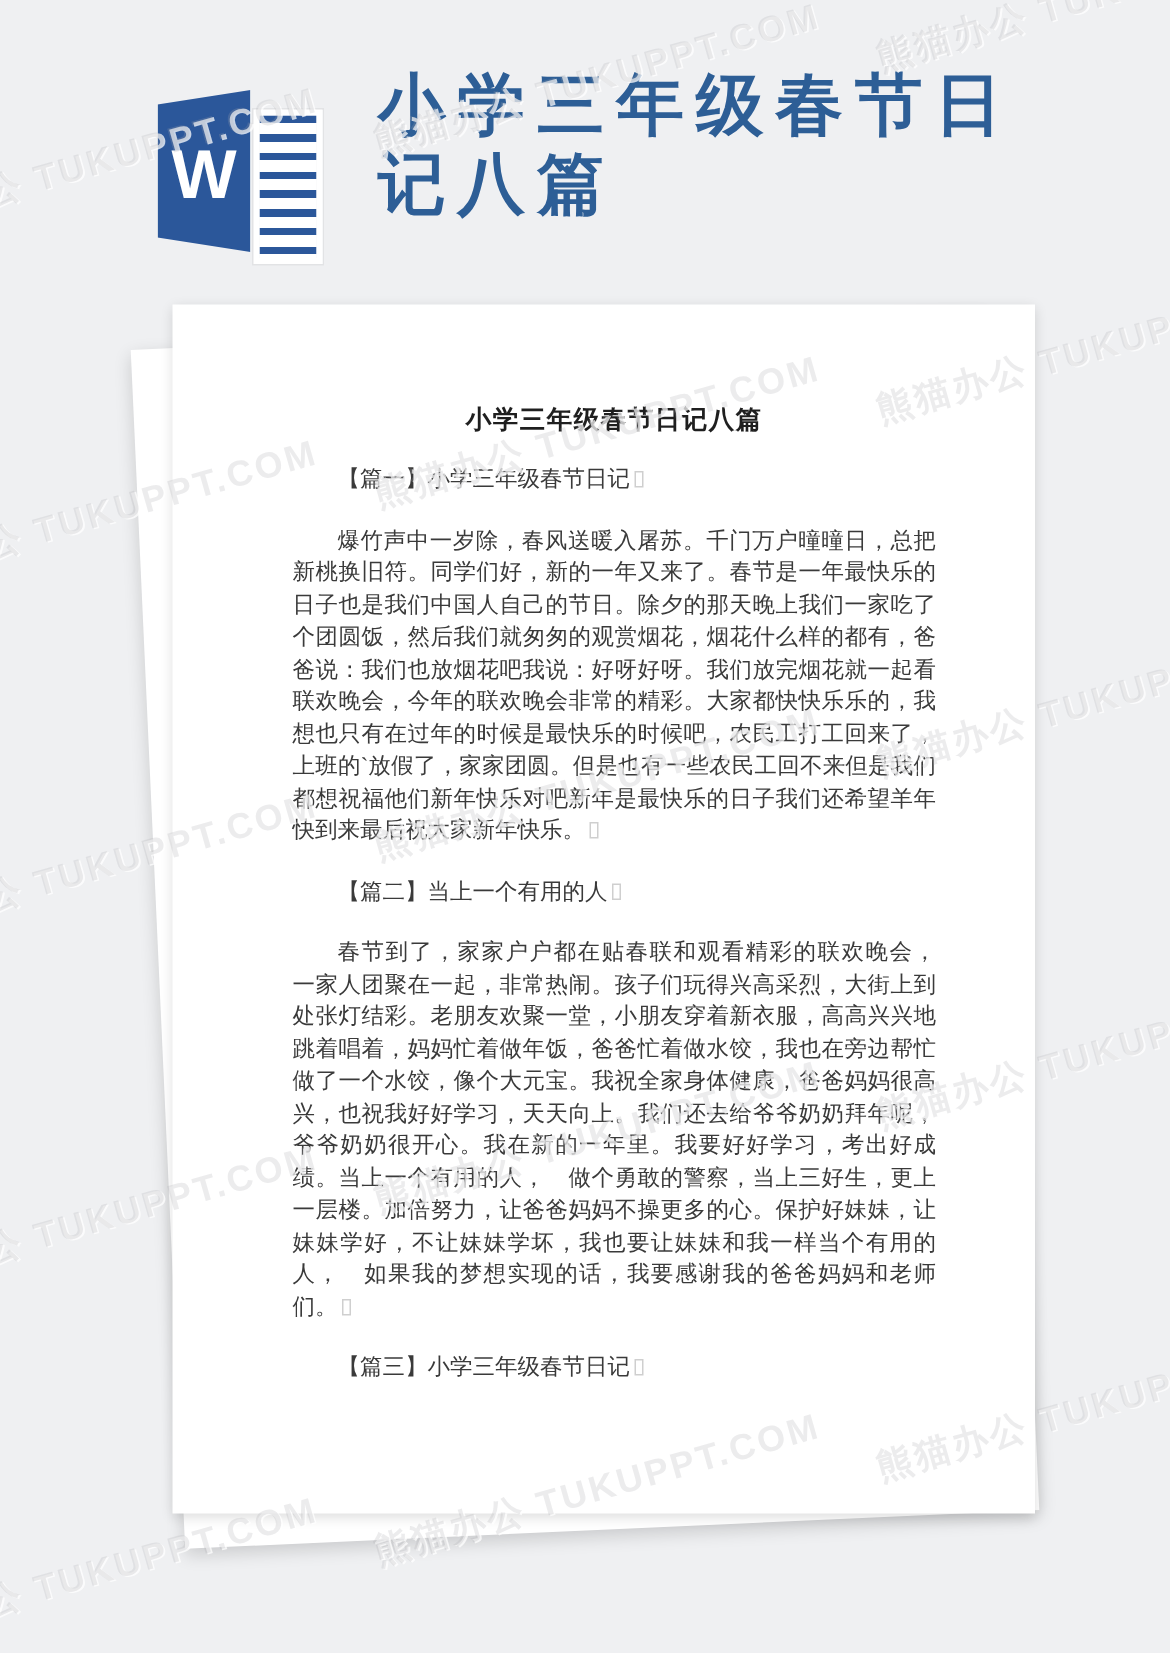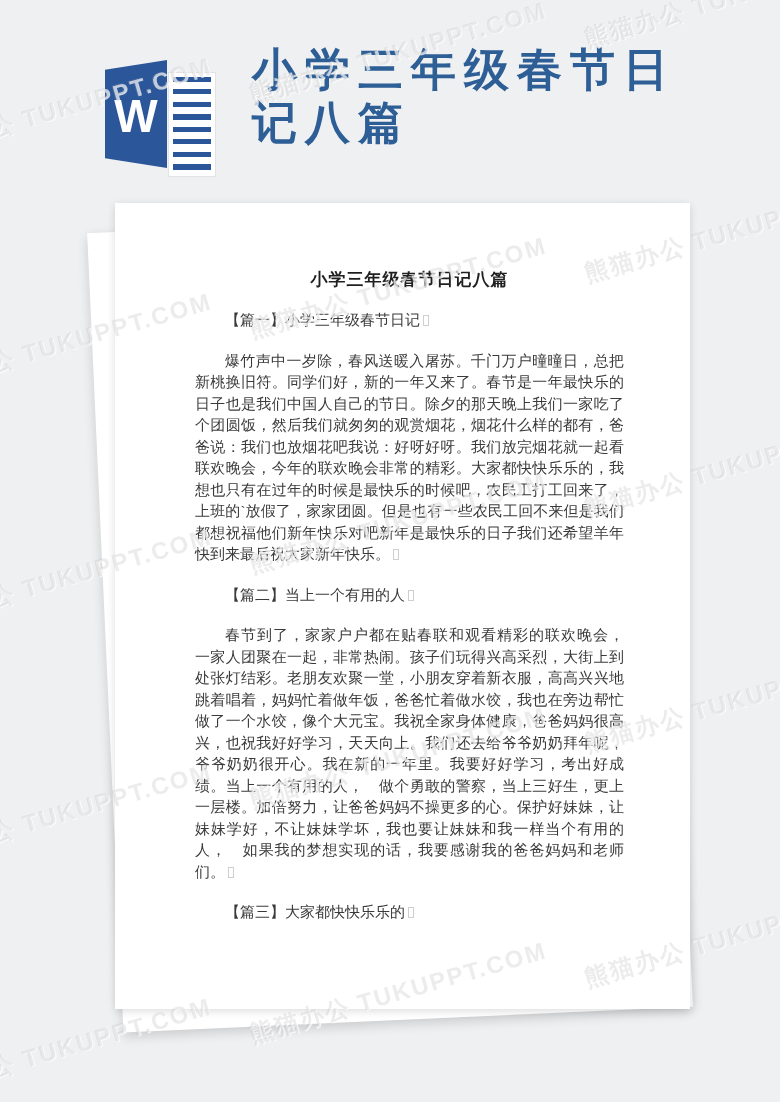--- a/index.html
+++ b/index.html
@@ -141,16 +141,16 @@
     <p class="doc-heading">【篇一】小学三年级春节日记</p>
     <p class="doc-para">爆竹声中一岁除，春风送暖入屠苏。千门万户曈曈日，总把新桃换旧符。同学们好，新的一年又来了。春节是一年最快乐的日子也是我们中国人自己的节日。除夕的那天晚上我们一家吃了个团圆饭，然后我们就匆匆的观赏烟花，烟花什么样的都有，爸爸说：我们也放烟花吧我说：好呀好呀。我们放完烟花就一起看联欢晚会，今年的联欢晚会非常的精彩。大家都快快乐乐的，我想也只有在过年的时候是最快乐的时候吧，农民工打工回来了，上班的`放假了，家家团圆。但是也有一些农民工回不来但是我们都想祝福他们新年快乐对吧新年是最快乐的日子我们还希望羊年快到来最后祝大家新年快乐。</p>
   </div>
 
   <div class="doc-section">
     <p class="doc-heading">【篇二】当上一个有用的人</p>
     <p class="doc-para">春节到了，家家户户都在贴春联和观看精彩的联欢晚会，　一家人团聚在一起，非常热闹。孩子们玩得兴高采烈，大街上到处张灯结彩。老朋友欢聚一堂，小朋友穿着新衣服，高高兴兴地跳着唱着，妈妈忙着做年饭，爸爸忙着做水饺，我也在旁边帮忙做了一个水饺，像个大元宝。我祝全家身体健康，爸爸妈妈很高兴，也祝我好好学习，天天向上。我们还去给爷爷奶奶拜年呢，爷爷奶奶很开心。我在新的一年里。我要好好学习，考出好成绩。当上一个有用的人，　做个勇敢的警察，当上三好生，更上一层楼。加倍努力，让爸爸妈妈不操更多的心。保护好妹妹，让妹妹学好，不让妹妹学坏，我也要让妹妹和我一样当个有用的人，　如果我的梦想实现的话，我要感谢我的爸爸妈妈和老师们。</p>
   </div>
 
   <div class="doc-section">
-    <p class="doc-heading">【篇三】大家都快快乐乐的</p>
+    <p class="doc-heading">【篇三】小学三年级春节日记</p>
   </div>
 </div>
 </div>
 
 </body></html>

